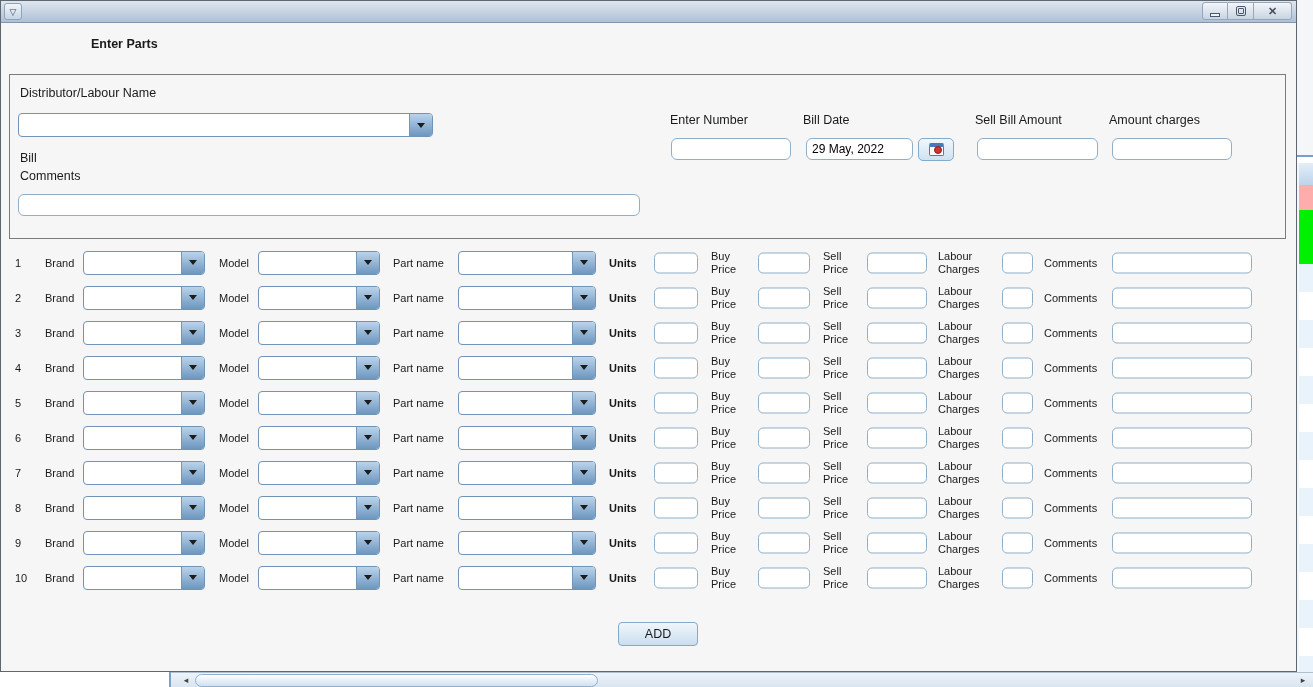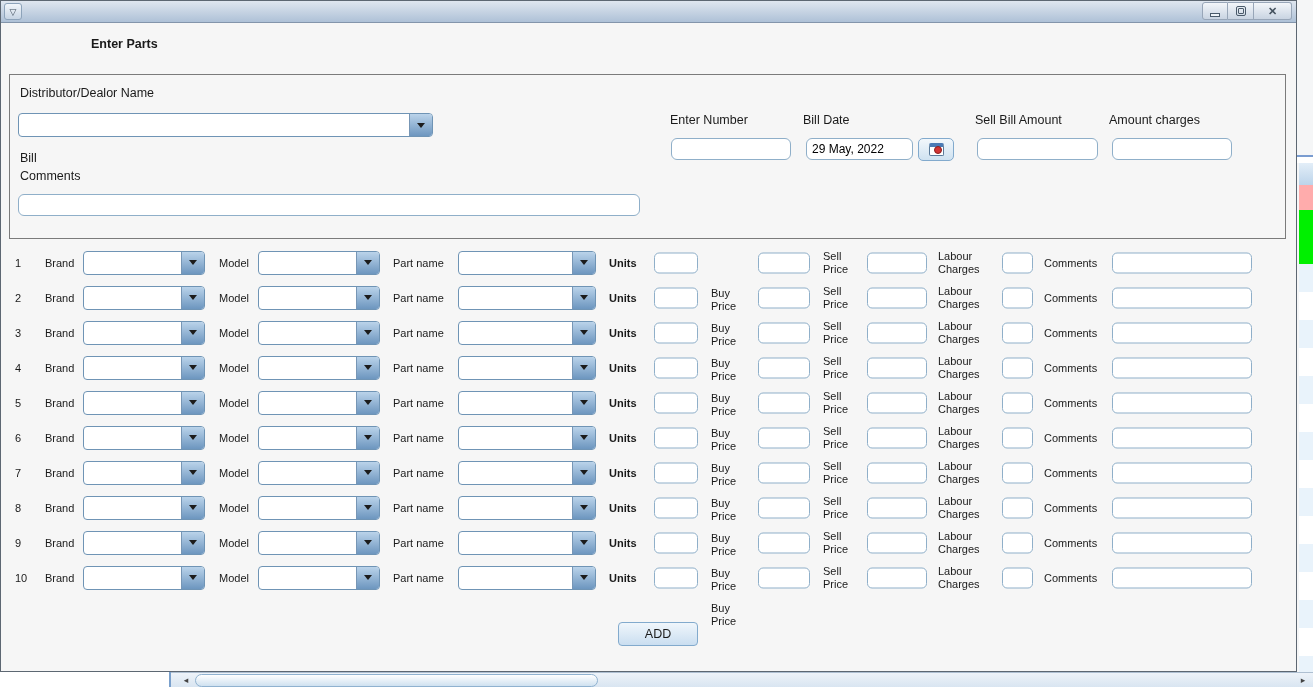--- a/index.html
+++ b/index.html
@@ -100,21 +100,21 @@
   .num       { left:14px; font-size:11px; }
   .l-brand   { left:44px; }
   .cb-brand  { left:82px;  width:122px; }
   .l-model   { left:218px; }
   .cb-model  { left:257px; width:122px; }
   .l-part    { left:392px;text-align:center; }
   .cb-part   { left:457px; width:138px; }
   .l-units   { left:608px;font-weight:bold; }
   .rf { height:21px; border-radius:5px; }
   .f-units   { left:653px; width:44px; }
-  .l-buy     { left:710px;margin-top:37px; }
+  .l-buy     { left:710px; }
   .f-buy     { left:757px; width:52px; }
   .l-sell    { left:822px; }
   .f-sell    { left:866px; width:60px; }
   .l-labour  { left:937px; }
   .f-labour  { left:1001px; width:31px; }
   .l-comments{ left:1043px; }
   .f-comments{ left:1111px; width:140px; }
 
   .add-btn { left:617px; top:621px; width:80px; height:24px;
              border:1px solid #82aacd; border-radius:4px;
@@ -155,21 +155,21 @@
         </div>
       <div class="winbtn close">
           <span>✕</span>
         </div>
     </div>
   </div>
 
   <div class="abs title-label">Enter Parts</div>
 
   <div class="abs groupbox">
-    <div class="abs lbl dist-label">Distributor/Dealor Name</div>
+    <div class="abs lbl dist-label">Distributor/Labour Name</div>
     <div class="combo dist-combo">
       <span class="combo-value"></span>
       <span class="arrow-btn">
           <i class="tri"></i>
         </span>
     </div>
 
     <div class="abs lbl billcomments-label">Bill
 Comments</div>
     <input class="abs tf f-billcomments" value="" style="">

